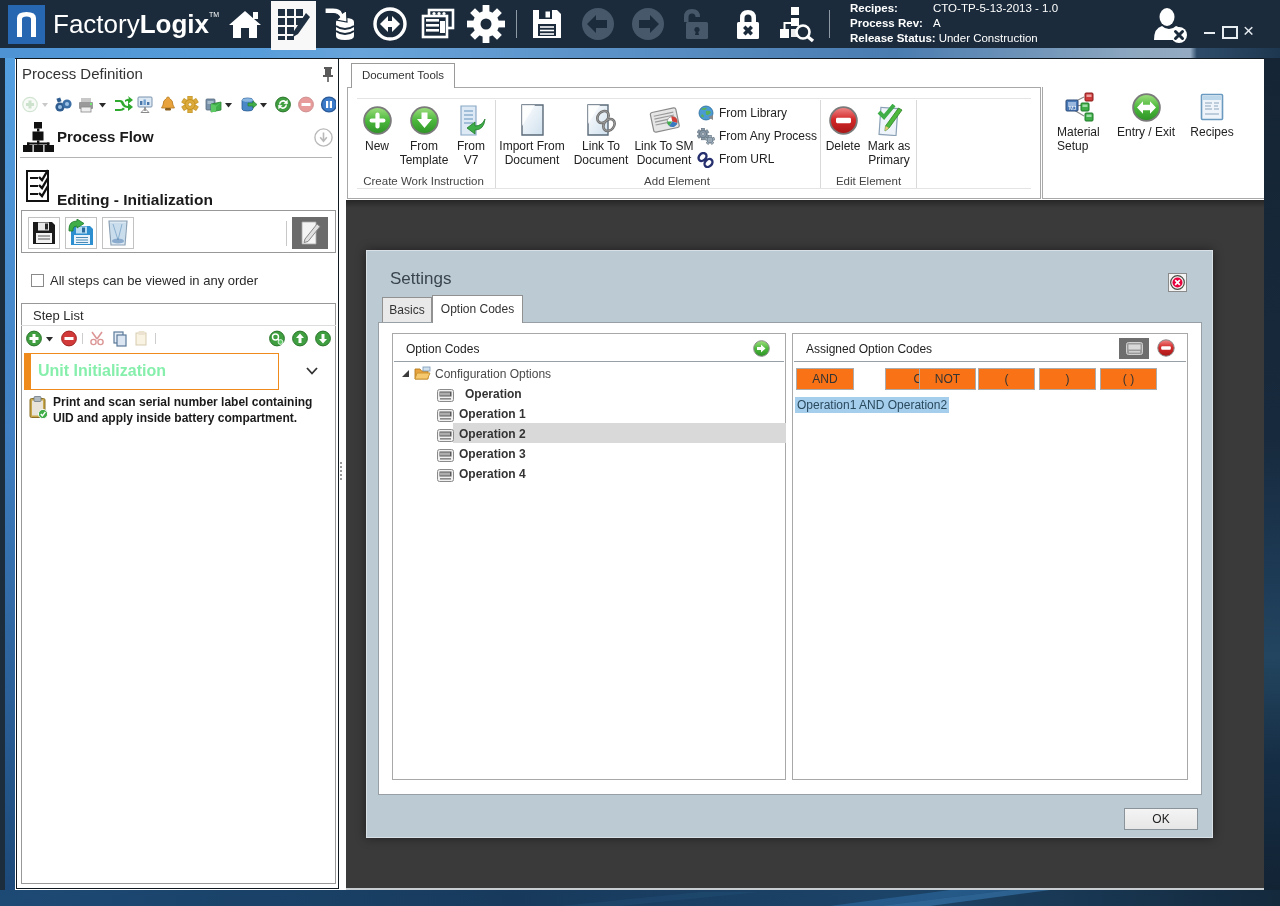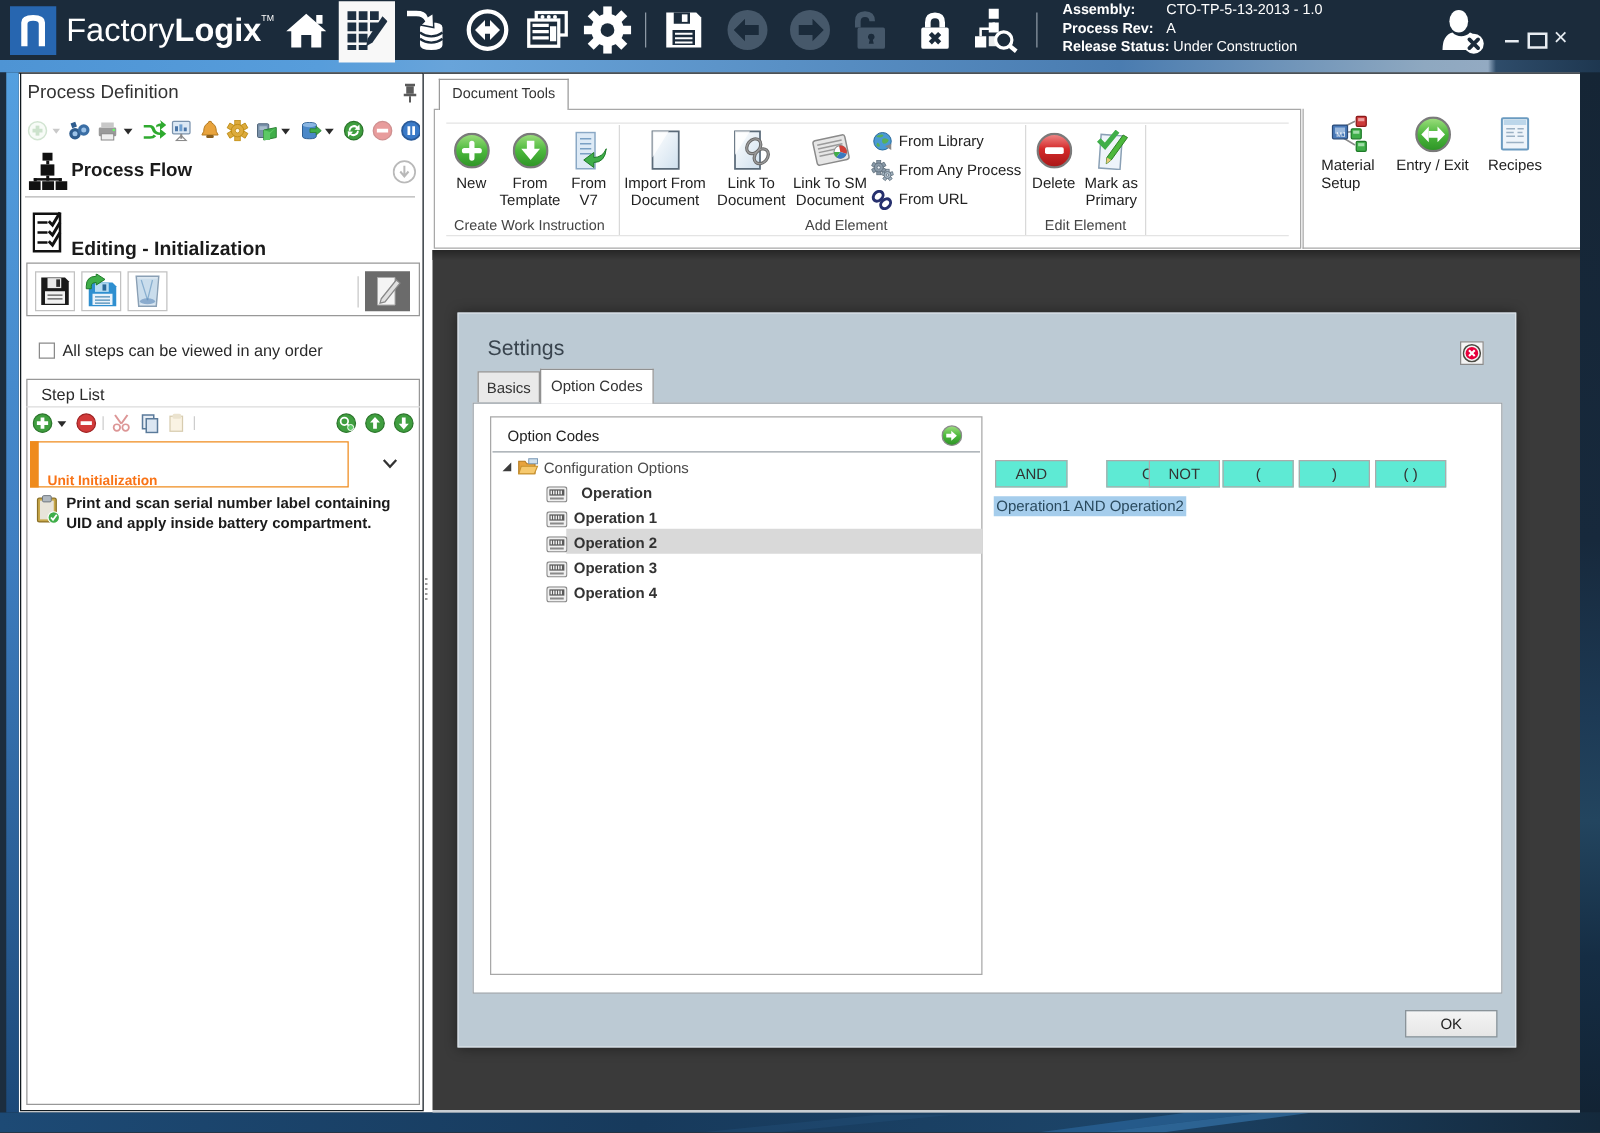--- a/index.html
+++ b/index.html
@@ -50,21 +50,21 @@
   #tab2{left:65px;top:44px;width:91px;height:28px;background:#fff;border:1px solid #919191;border-bottom:none;line-height:27px;z-index:3;}
   #dlgwhite{left:11px;top:71px;width:824px;height:473px;background:#fff;border:1px solid #98a0a6;box-sizing:border-box;}
   .pnl{background:#fff;border:1px solid #a8a8a8;box-sizing:border-box;}
   #pnlL{left:25px;top:82px;width:394px;height:447px;}
   #pnlR{left:425px;top:82px;width:396px;height:447px;}
   .pnlhead{position:absolute;left:1px;top:1px;right:1px;height:26px;border-bottom:1px solid #98a0a6;font-size:12px;color:#222;}
   .pnlhead span{position:absolute;left:12px;top:7px;}
   
   .trow{position:absolute;left:1px;height:20px;font-size:12px;color:#333;}
   
-  .expbtn{position:absolute;top:117px;height:22px;background:#5eead4;border:1px solid #ababab;box-sizing:border-box;font-size:12px;color:#333;text-align:center;line-height:20px;}
+  .expbtn{position:absolute;top:117px;height:22px;background:#f97316;border:1px solid #ababab;box-sizing:border-box;font-size:12px;color:#333;text-align:center;line-height:20px;}
   #okbtn{left:757px;top:557px;width:74px;height:22px;background:linear-gradient(180deg,#f4f4f4,#e6e6e6);border:1px solid #8a9399;box-sizing:border-box;font-size:12px;color:#222;text-align:center;line-height:20px;}
   svg{display:block;}
 </style>
 </head>
 <body>
 <div class="abs" id="titlebar"></div>
 <div class="abs" id="strip"></div>
 <div class="abs" id="selblock"></div>
 <div class="abs" id="mainbg"></div>
 <div class="abs" id="frameL1"></div>
@@ -234,21 +234,21 @@
     <rect x="4" y="24" width="9" height="9"></rect>
     <rect x="15" y="24" width="8" height="8" opacity="0.9"></rect>
     <path d="M8.5 24 L8.5 18 L19 18 L19 13" stroke="#fff" stroke-width="2" fill="none"></path>
   </g>
   <circle cx="27" cy="27" r="6.5" fill="#1b2b3b" stroke="#fff" stroke-width="2.6"></circle>
   <line x1="31.5" y1="31.5" x2="37" y2="36" stroke="#fff" stroke-width="3.4"></line>
   </svg>
 </div>
 <div class="abs tbsep" style="left:829px;"></div>
 <div class="abs" id="asm">
-  <div><b>Assembly:</b>CTO-TP-5-13-2013 - 1.0</div>
+  <div><b>Recipes:</b>CTO-TP-5-13-2013 - 1.0</div>
   <div><b>Process Rev:</b>A</div>
   <div><b>Release Status:</b>Under Construction</div>
 </div>
 <div class="abs" style="left:1149px;top:8px;">
   <svg width="42" height="36" viewBox="0 0 42 36">
     <ellipse cx="18" cy="9" rx="7.5" ry="9" fill="#fff"></ellipse>
     <path d="M5 32 Q5 20 13 18 Q16 21 20 21 Q24 21 27 18 Q31 19 33 24 L33 32 Z" fill="#fff"></path>
     <circle cx="30" cy="27" r="8" fill="#fff"></circle>
     <path d="M26.5 23.5 L33.5 30.5 M33.5 23.5 L26.5 30.5" stroke="#1b2b3b" stroke-width="3" stroke-linecap="round"></path>
   </svg>
@@ -480,21 +480,21 @@
         <path d="M8 3.5 L12 8 L9.5 8 L9.5 13 L6.5 13 L6.5 8 L4 8 Z" fill="#fff"></path>
       </g>
   <g transform="translate(289,0)">
         <circle cx="8" cy="8.5" r="7.4" fill="#3f9e3f" stroke="#2c752c" stroke-width="1"></circle>
         <path d="M8 13.5 L4 9 L6.5 9 L6.5 4 L9.5 4 L9.5 9 L12 9 Z" fill="#fff"></path>
       </g>
 </svg>
 </div>
 <div class="abs" style="left:24px;top:353px;width:255px;height:37px;border:1px solid #ef8b1d;box-sizing:border-box;background:#fff;"></div>
 <div class="abs" style="left:24px;top:353px;width:7px;height:37px;background:#ef8b1d;"></div>
-<div class="abs" style="left:38px;top:362px;font-size:11px;font-weight:bold;color:#f97316;margin-top:17px;">Unit Initialization</div>
+<div class="abs" style="left:38px;top:362px;font-size:16px;font-weight:bold;color:#86efac;">Unit Initialization</div>
 <div class="abs" style="left:305px;top:366px;">
   <svg width="14" height="10" viewBox="0 0 14 10">
       <path d="M2 2 L7 7.5 L12 2" fill="none" stroke="#333" stroke-width="1.8"></path>
     </svg>
 </div>
 <div class="abs" style="left:29px;top:396px;">
   <svg width="19" height="24" viewBox="0 0 19 24">
     <rect x="1" y="2.5" width="15" height="19" rx="1.5" fill="#c8a84a" stroke="#8a6f25" stroke-width="1"></rect>
     <rect x="3" y="4.5" width="11" height="15" fill="#e8e4da"></rect>
     <rect x="5" y="0.5" width="7" height="5" rx="1" fill="#b0b8c0" stroke="#707880" stroke-width="0.8"></rect>
@@ -773,20 +773,35 @@
           <rect x="11.5" y="3.5" width="1" height="3"></rect>
         </g>
         <rect x="3" y="9" width="11" height="1.6" fill="#8a8a8a"></rect>
       </svg>
     <div class="trow" style="left:72px;top:53px;font-weight:bold;">Operation</div>
     <div class="trow" style="left:66px;top:73px;font-weight:bold;">Operation 1</div>
     <div class="trow" style="left:66px;top:93px;font-weight:bold;">Operation 2</div>
     <div class="trow" style="left:66px;top:113px;font-weight:bold;">Operation 3</div>
     <div class="trow" style="left:66px;top:133px;font-weight:bold;">Operation 4</div>
   </div>
+  <div class="abs pnl" id="pnlR">
+    <div class="pnlhead">
+        <span>Assigned Option Codes</span>
+      <div style="position:absolute;right:37px;top:3px;width:30px;height:21px;background:#6e6e6e;"></div>
+      <svg style="position:absolute;right:43px;top:7px;" width="17" height="13" viewBox="0 0 17 13">
+          <rect x="0.5" y="0.5" width="16" height="12" rx="2" fill="#9a9a9a" stroke="#d0d0d0"></rect>
+          <rect x="2.5" y="2.5" width="12" height="5" fill="#d8d8d8"></rect>
+          <rect x="3" y="9" width="11" height="1.6" fill="#d0d0d0"></rect>
+        </svg>
+      <svg style="position:absolute;right:11px;top:4px;" width="18" height="18" viewBox="0 0 18 18">
+          <circle cx="9" cy="9" r="8.2" fill="url(#gred)" stroke="#8a8a8a" stroke-width="1"></circle>
+          <rect x="4.2" y="7.3" width="9.6" height="3.4" rx="1" fill="#fff"></rect>
+        </svg>
+    </div>
+  </div>
   <div class="abs expbtn" style="left:429px;width:58px;">AND</div>
   <div class="abs expbtn" style="left:518px;width:75px;">OR</div>
   <div class="abs expbtn" style="left:552px;width:57px;">NOT</div>
   <div class="abs expbtn" style="left:611px;width:57px;">(</div>
   <div class="abs expbtn" style="left:672px;width:57px;">)</div>
   <div class="abs expbtn" style="left:733px;width:57px;">( )</div>
   <div class="abs" style="left:428px;top:147px;font-size:12px;color:#2a4a5e;"><span style="background:#a5cdec;padding:1px 2px;">Operation1 AND Operation2</span></div>
   <div class="abs" id="okbtn">OK</div>
 </div>
 

